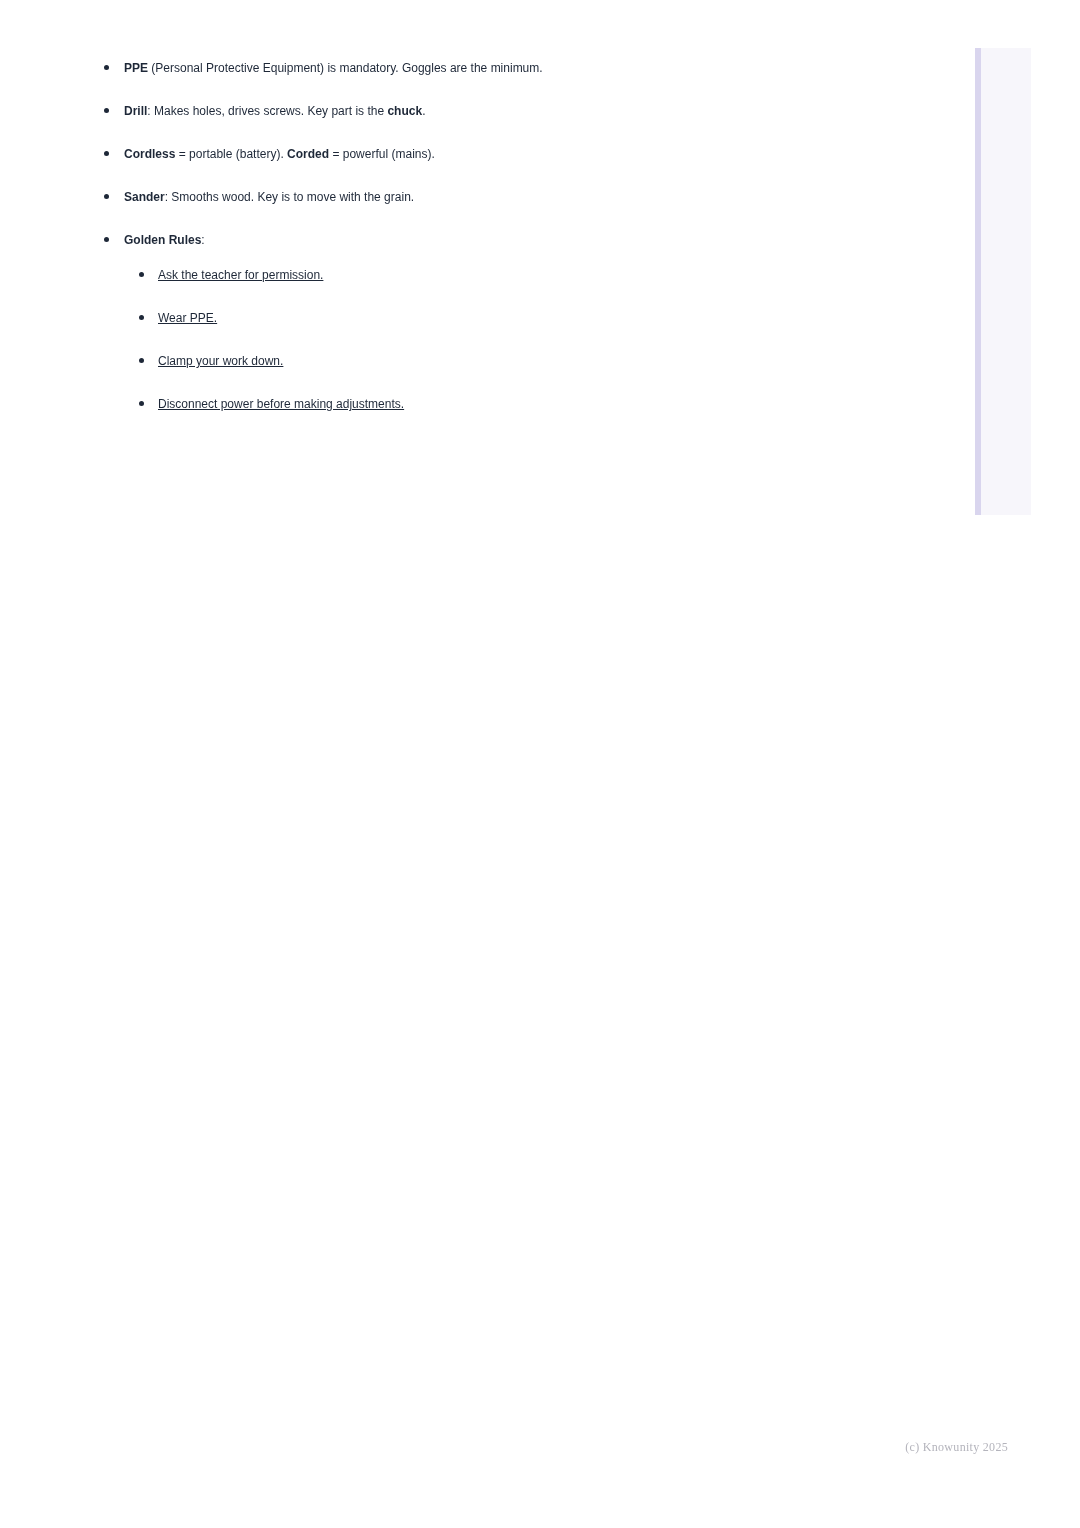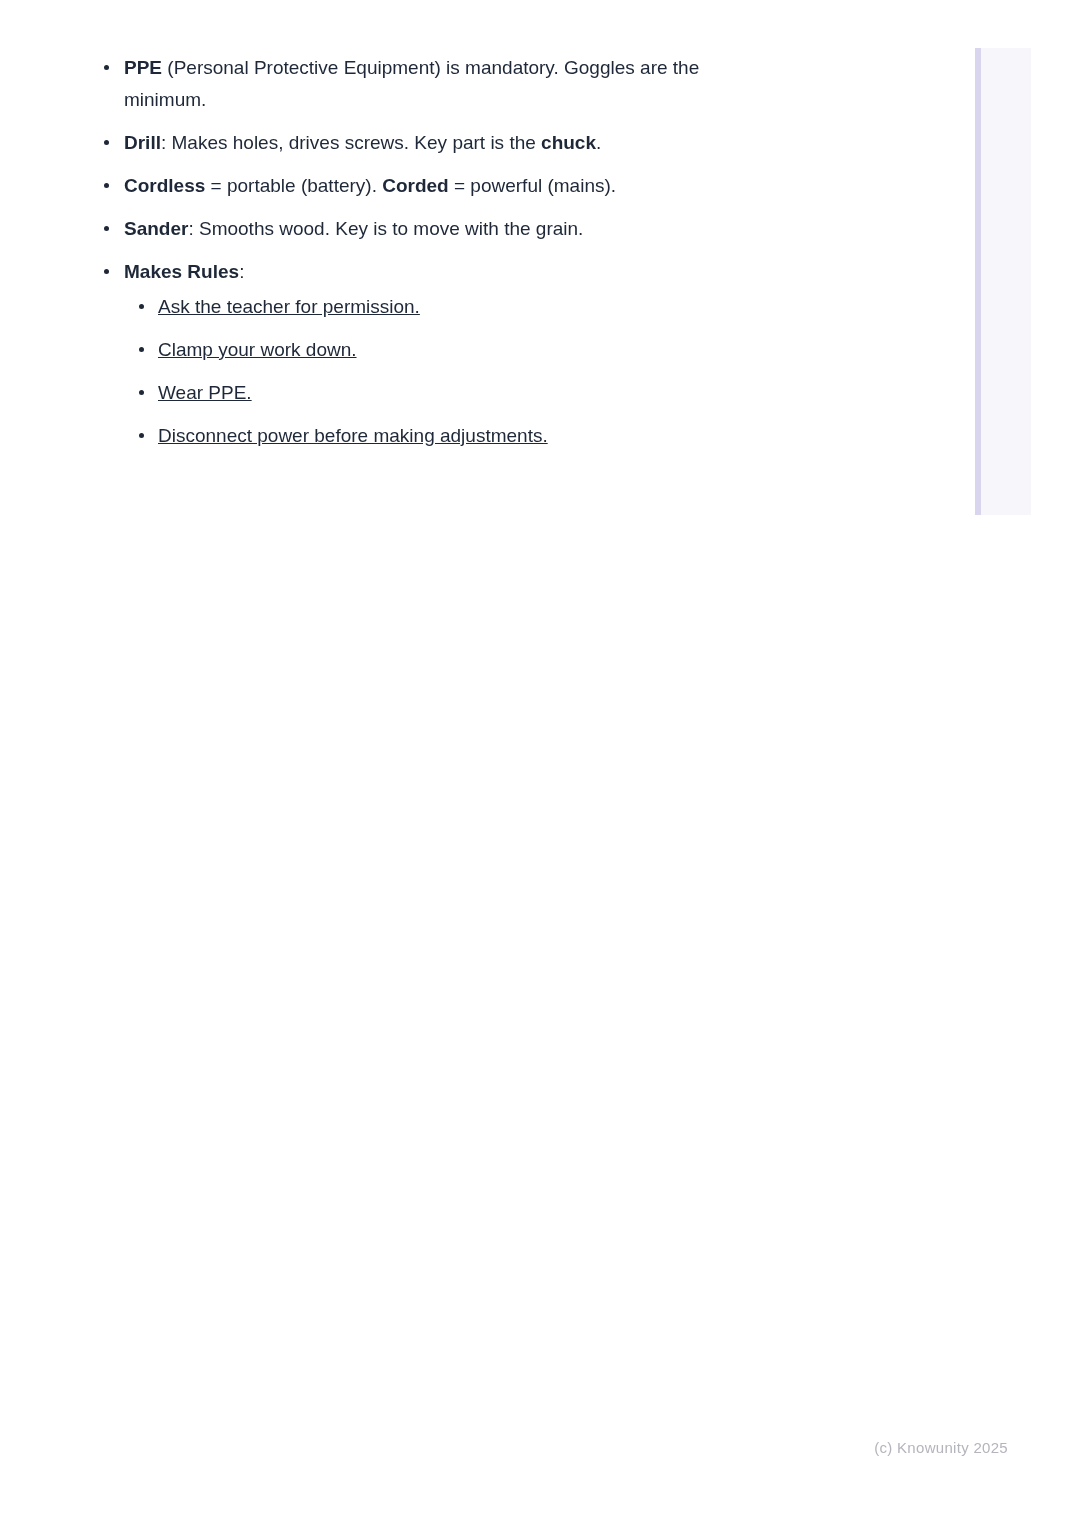--- a/index.html
+++ b/index.html
@@ -12,21 +12,21 @@
     position: relative;
     overflow: hidden;
   }
   .main-list {
     position: absolute;
     left: 0;
     top: 52px;
     margin: 0;
     padding: 0 0 0 124px;
     list-style: none;
-    font-size: 19px;
+    font-size: 12px;
     line-height: 32px;
   }
   .main-list li { position: relative; }
   .main-list > li {
     margin-bottom: 11px;
     max-width: 650px;
   }
   .main-list li::before {
     content: "";
     position: absolute;
@@ -56,37 +56,38 @@
     width: 56px;
     height: 467px;
     background: #f7f6fb;
     border-left: 6px solid #d9d5ee;
     box-sizing: border-box;
   }
   .footer-copyright {
     position: absolute;
     top: 1439px;
     right: 72px;
-    font-size: 15px;
+    font-size: 12px;
     line-height: 17px;
     color: #b4b4bc;
     letter-spacing: 0.3px;
+    font-family: Liberation Serif, serif;
   }
 </style>
 </head>
 <body>
 
 <div>
   <ul class="main-list" id="main-list">
       <li><strong>PPE</strong><span> (Personal Protective Equipment) is mandatory. Goggles are the minimum.</span></li>
       <li><strong>Drill</strong><span>: Makes holes, drives screws. Key part is the </span><strong>chuck</strong><span>.</span></li>
       <li><strong>Cordless</strong><span> = portable (battery). </span><strong>Corded</strong><span> = powerful (mains).</span></li>
       <li><strong>Sander</strong><span>: Smooths wood. Key is to move with the grain.</span></li>
-      <li><strong>Makes Rules</strong><span>:</span><ul class="sub-list">
+      <li><strong>Golden Rules</strong><span>:</span><ul class="sub-list">
           <li><span>Ask the teacher for permission.</span></li>
+          <li><span>Wear PPE.</span></li>
           <li><span>Clamp your work down.</span></li>
-          <li><span>Wear PPE.</span></li>
           <li><span>Disconnect power before making adjustments.</span></li>
         </ul></li>
     </ul>
   <div class="side-strip"></div>
   <div class="footer-copyright">(c) Knowunity 2025</div>
 </div>
 
 </body></html>

